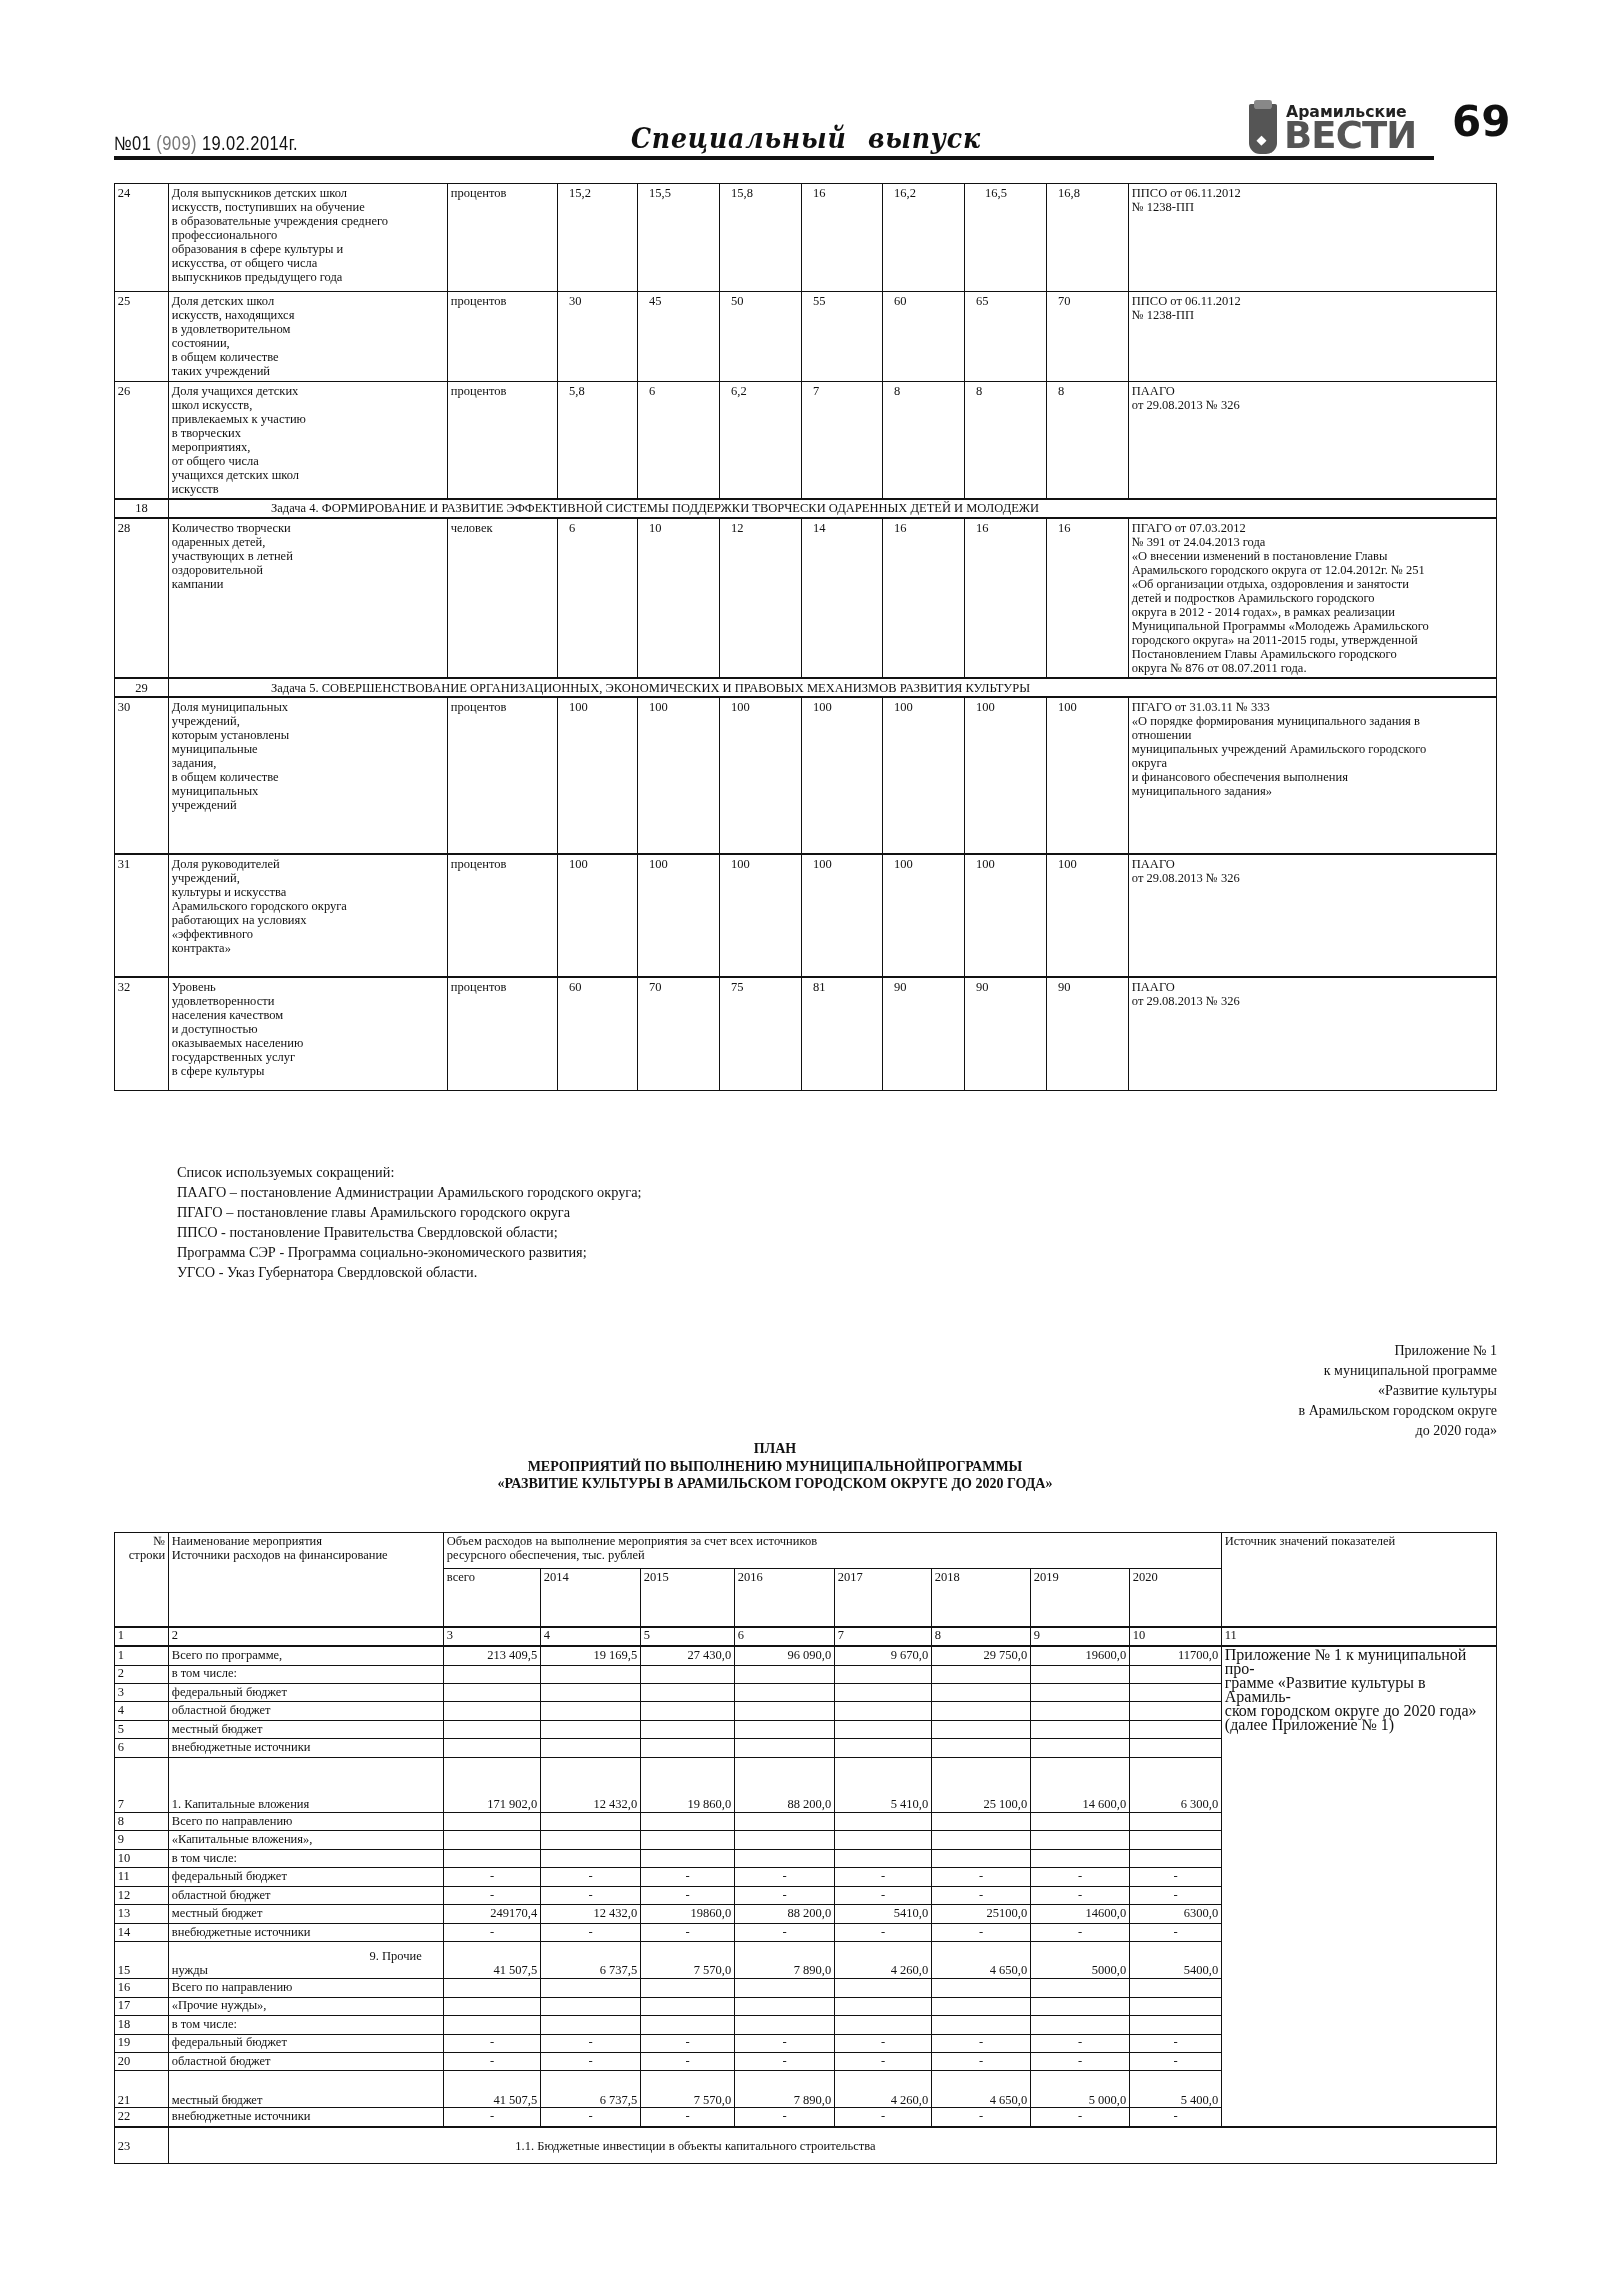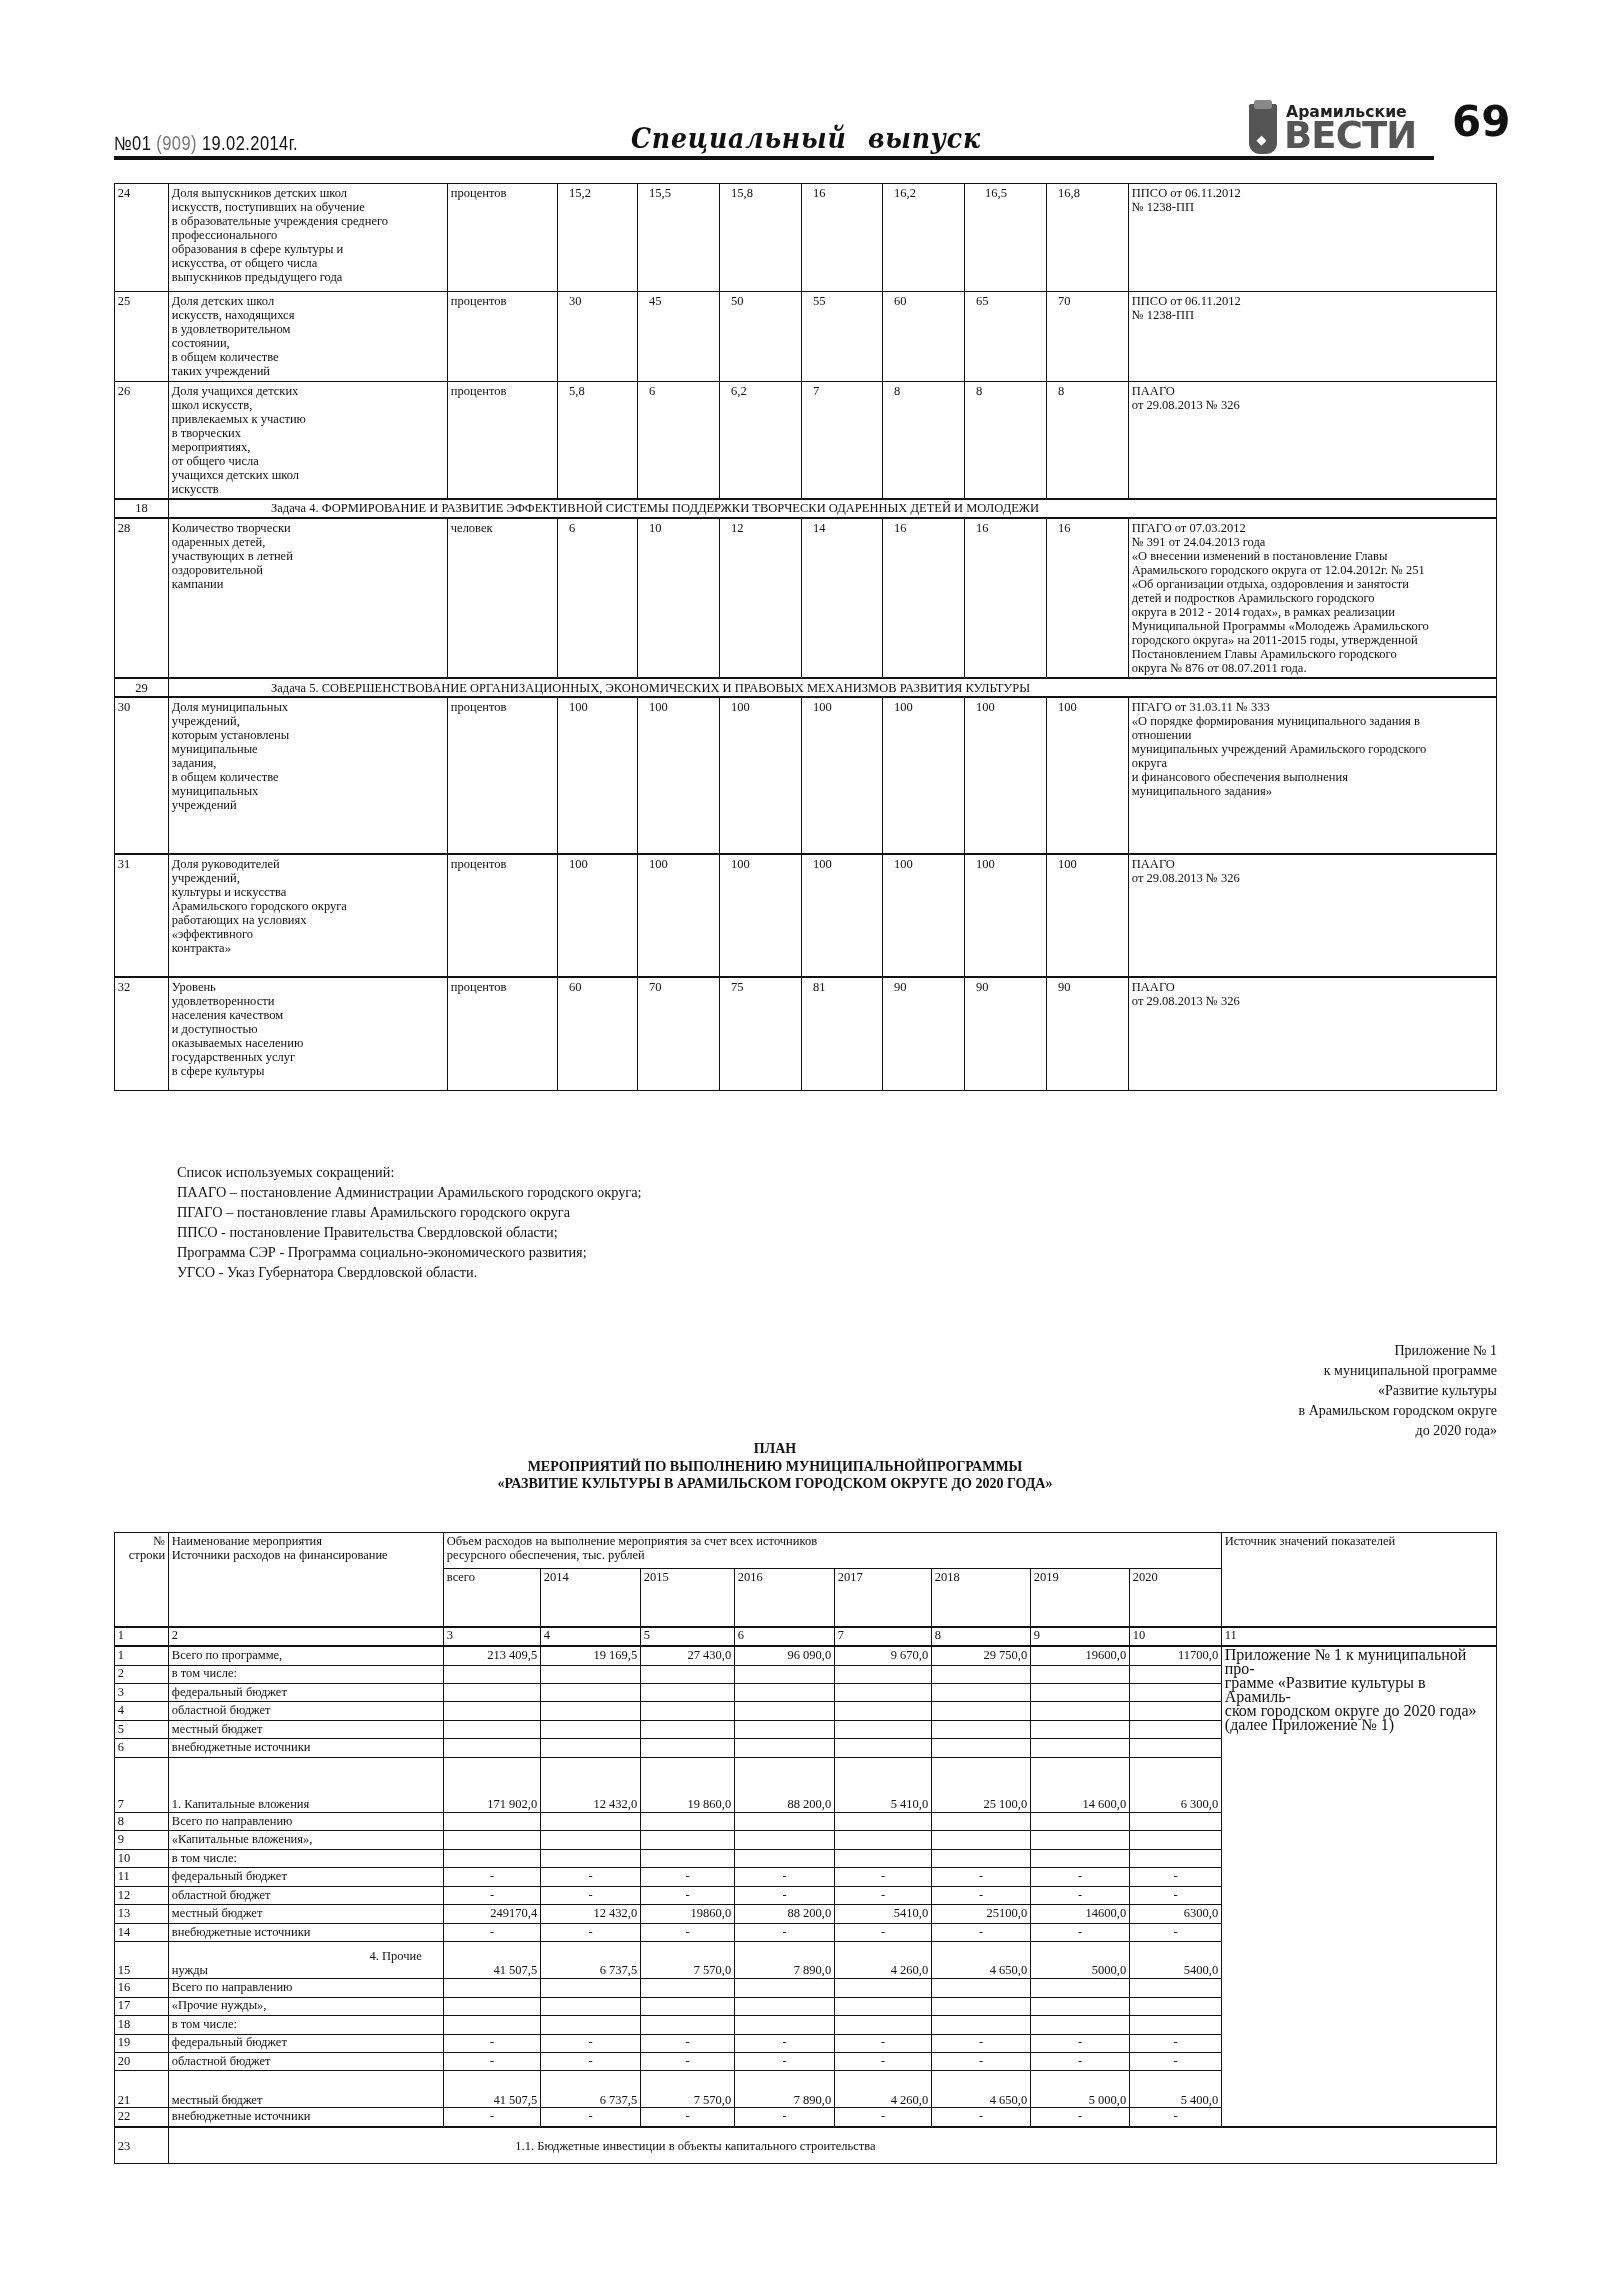--- a/index.html
+++ b/index.html
@@ -465,21 +465,21 @@
         <td class="ctr" style="white-space: pre-line; vertical-align: top;">-</td>
         <td class="ctr" style="white-space: pre-line; vertical-align: top;">-</td>
         <td class="ctr" style="white-space: pre-line; vertical-align: top;">-</td>
         <td class="ctr" style="white-space: pre-line; vertical-align: top;">-</td>
         <td class="ctr" style="white-space: pre-line; vertical-align: top;">-</td>
         <td class="ctr" style="white-space: pre-line; vertical-align: top;">-</td>
         <td class="ctr" style="white-space: pre-line; vertical-align: top;">-</td>
       </tr>
       <tr style="height: 37px;">
         <td style="white-space: pre-line; vertical-align: bottom;">15</td>
-        <td style="white-space: pre-line; vertical-align: bottom;"><div style="text-align: right; padding-right: 18.5px;">4. Прочие</div><div>нужды</div></td>
+        <td style="white-space: pre-line; vertical-align: bottom;"><div style="text-align: right; padding-right: 18.5px;">9. Прочие</div><div>нужды</div></td>
         <td class="num" style="white-space: pre-line; vertical-align: bottom;">41 507,5</td>
         <td class="num" style="white-space: pre-line; vertical-align: bottom;">6 737,5</td>
         <td class="num" style="white-space: pre-line; vertical-align: bottom;">7 570,0</td>
         <td class="num" style="white-space: pre-line; vertical-align: bottom;">7 890,0</td>
         <td class="num" style="white-space: pre-line; vertical-align: bottom;">4 260,0</td>
         <td class="num" style="white-space: pre-line; vertical-align: bottom;">4 650,0</td>
         <td class="num" style="white-space: pre-line; vertical-align: bottom;">5000,0</td>
         <td class="num" style="white-space: pre-line; vertical-align: bottom;">5400,0</td>
       </tr>
       <tr>

